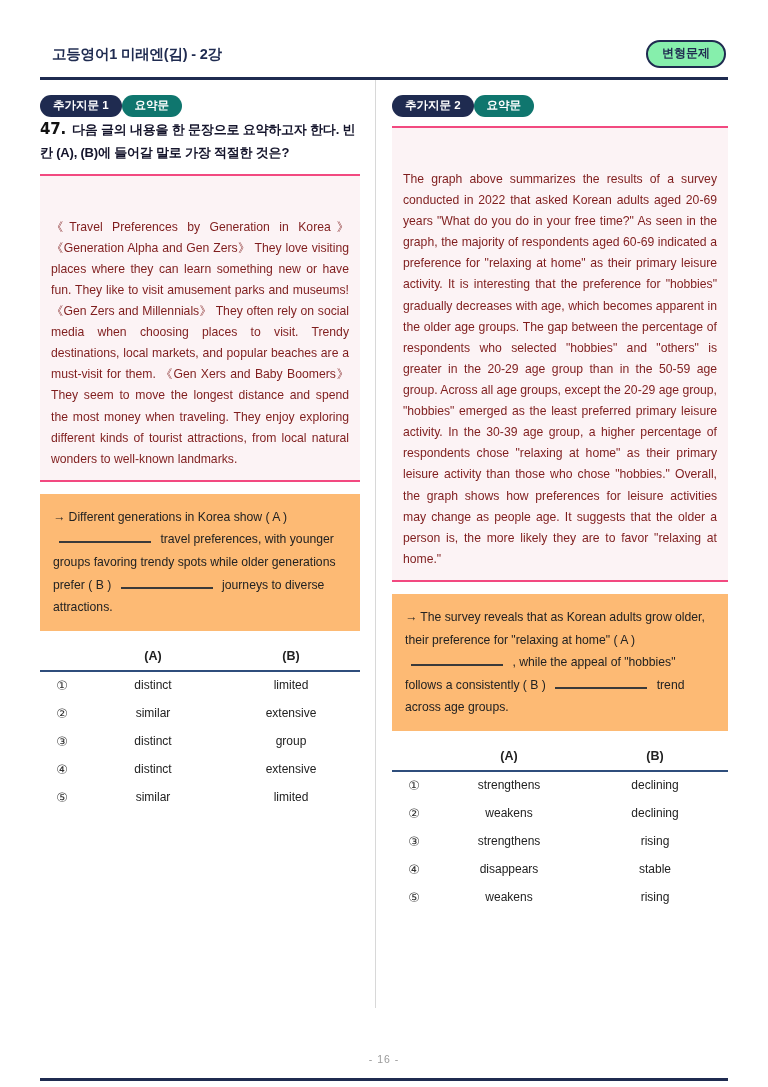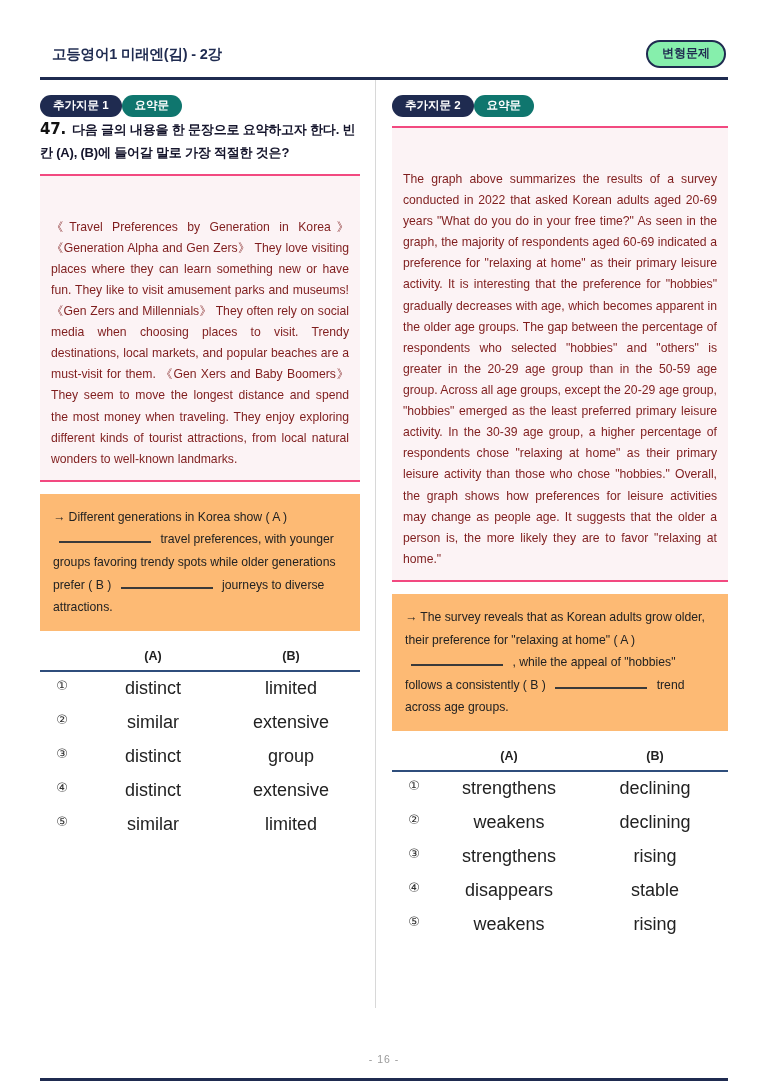--- a/index.html
+++ b/index.html
@@ -34,21 +34,21 @@
   .summary-box { margin-top:12px; background:#fdba74; padding:12px 13px; font-size:12.2px; line-height:1.85; color:#222; }
   .blank { display:inline-block; width:92px; border-bottom:2.5px solid #3a3a3a; height:0.65em; margin:0 6px; }
 
   
   .choice-table { margin-top:18px; width:100%; }
   .ct-head { display:grid; grid-template-columns:44px 1fr 1fr; padding-bottom:7px; border-bottom:2.5px solid #2f4e7c; }
   .ct-head span { text-align:center; font-size:12.5px; font-weight:700; color:#222; }
   .ct-row { display:grid; grid-template-columns:44px 1fr 1fr; padding:6.5px 0; }
   .ct-row:first-of-type { padding-top:10px; }
   .ct-num { text-align:center; font-size:13px; color:#333; font-family:"DejaVu Sans", sans-serif; }
-  .ct-cell { text-align:center; font-size:18px; color:#222; }
+  .ct-cell { text-align:center; font-size:12px; color:#222; }
 
   
   .footer-page { position:absolute; bottom:22px; left:0; width:100%; text-align:center; font-size:10.5px; color:#9a9a9a; letter-spacing:1px; }
   .footer-rule { position:absolute; bottom:6px; left:40px; right:40px; border-top:3px solid #1f2b50; }
 </style>
 </head>
 <body>
 
 <div class="page">
 

